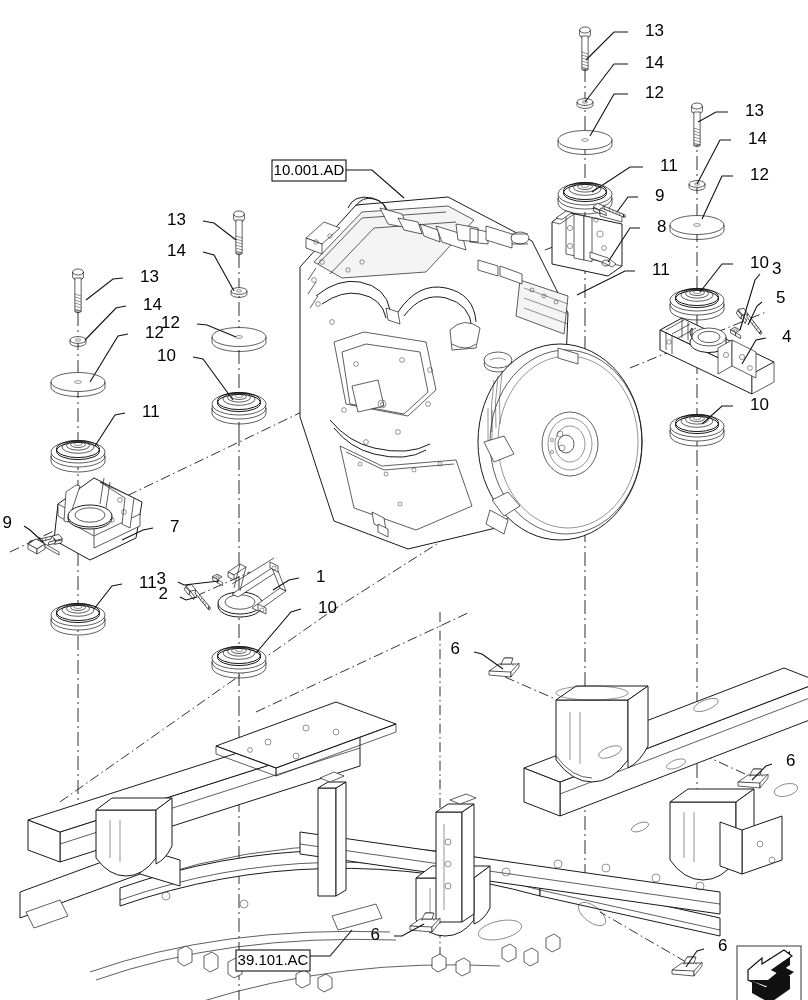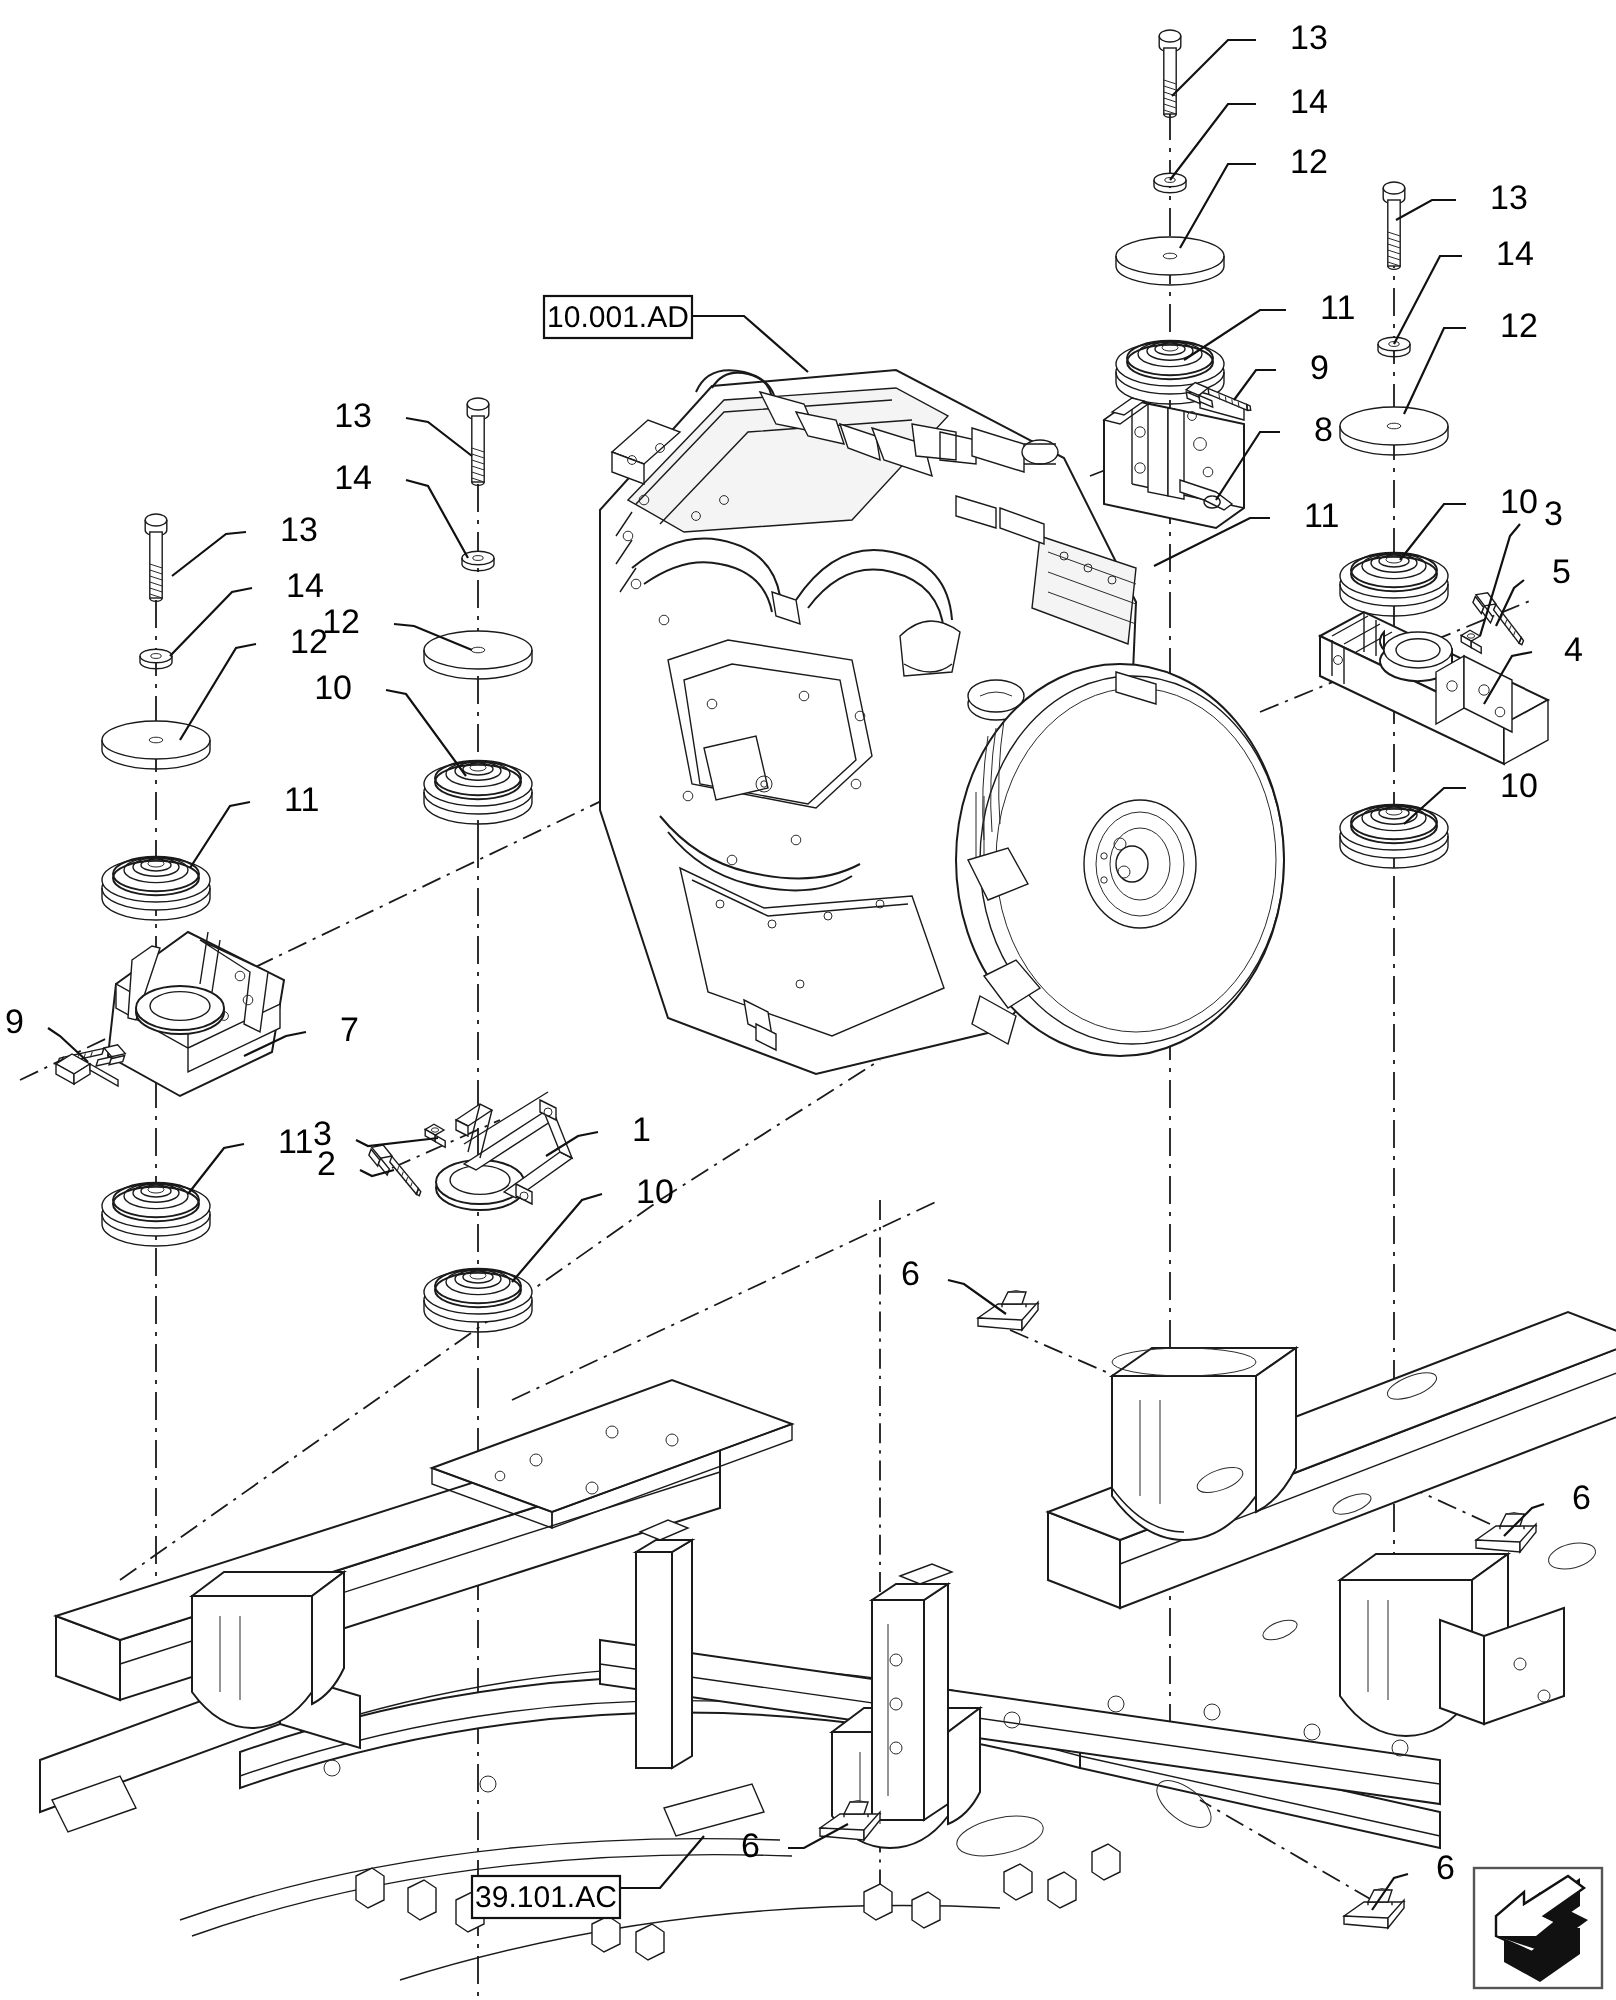--- a/index.html
+++ b/index.html
@@ -1,18 +1,18 @@
 <!DOCTYPE html>
 <html><head>
 <meta charset="utf-8">
 <style>
   html,body{margin:0;padding:0;background:#fff;}
   body{width:808px;height:1000px;position:relative;overflow:hidden;
        font-family:"Liberation Sans", sans-serif;color:#000;}
-  #sheet{position:absolute;inset:0;width:808px;height:816px;}
+  #sheet{position:absolute;inset:0;width:808px;height:816px;margin-top:12px;}
   svg{display:block;}
   .ln{fill:none;stroke:#1a1a1a;stroke-width:1;}
   .ln-thin{fill:none;stroke:#1a1a1a;stroke-width:.7;}
   .ln-hair{fill:none;stroke:#2b2b2b;stroke-width:.5;}
   .fillw{fill:#fff;stroke:#1a1a1a;stroke-width:1;}
   .fillw-t{fill:#fff;stroke:#1a1a1a;stroke-width:.7;}
   .fillgg{fill:#f4f4f4;stroke:#1a1a1a;stroke-width:.7;}
   .fillblk{fill:#111;stroke:none;}
   .cl{fill:none;stroke:#1a1a1a;stroke-width:.9;
       stroke-dasharray:14 4 2 4;}

